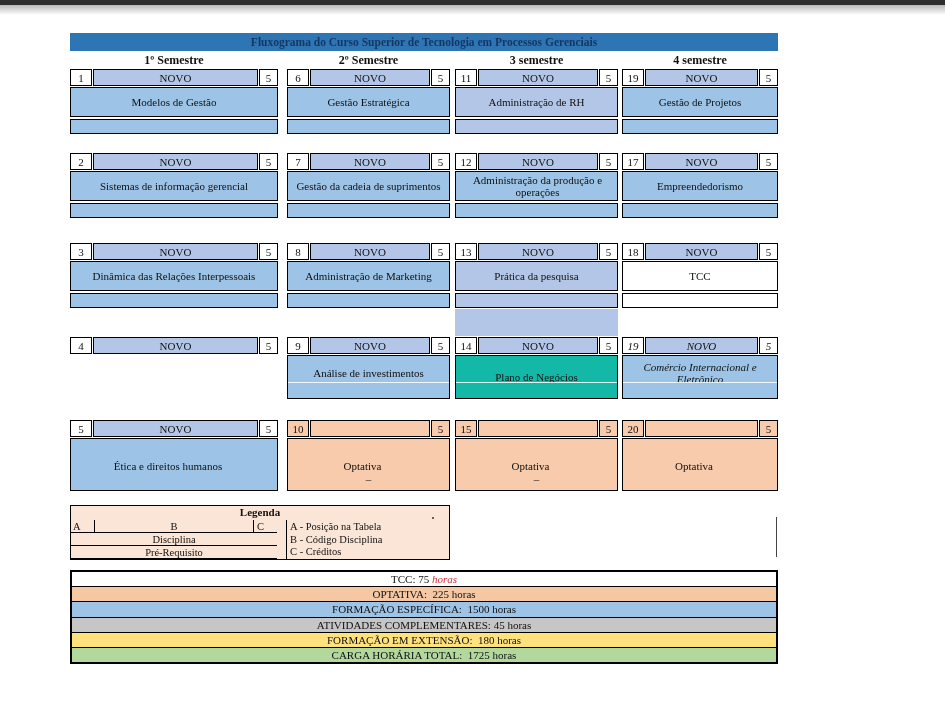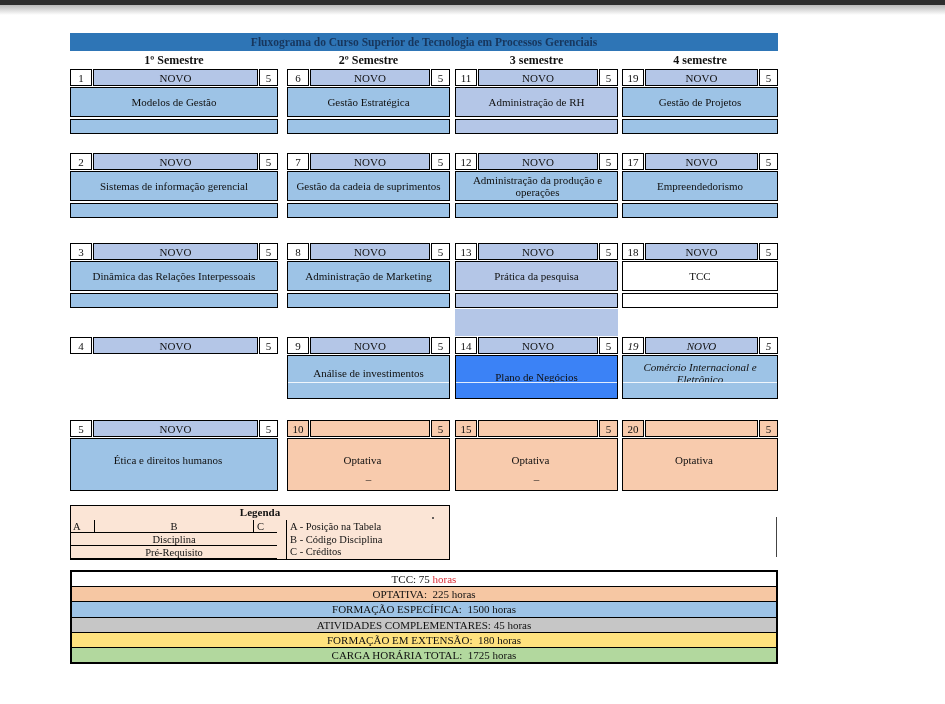--- a/index.html
+++ b/index.html
@@ -39,21 +39,21 @@
     display:flex;align-items:center;justify-content:center;text-align:center;
     font-size:11px;line-height:1.12;position:relative;padding:0 4px;
   }
   .prereq{
     border:1.5px solid #000;box-sizing:border-box;margin-top:2px;height:15px;
     font-size:11px;
   }
   .soft-line{position:absolute;left:0;right:0;height:1px;background:rgba(255,255,255,.85);}
   .dash-slot{position:absolute;left:0;right:0;bottom:5px;text-align:center;font-size:11px;}
   .name-upper{position:absolute;left:0;right:12px;top:0;height:38px;
-    display:flex;align-items:center;justify-content:center;text-align:center;padding:2px 4px;}
+    display:flex;align-items:center;justify-content:center;text-align:center;padding:8px 4px;}
   .highlight{position:absolute;}
   
   .legend{
     position:absolute;left:0;top:472px;width:380px;height:55px;
     border:1px solid #000;box-sizing:border-box;font-size:10.5px;
   }
   .legend-title{height:14px;text-align:center;font-weight:bold;font-size:11px;}
   .legend-flex{display:flex;height:39px;}
   .lmini{width:206px;border-right:0;display:flex;flex-direction:column;}
   .lrow{height:13px;display:flex;align-items:center;border-bottom:1px solid #000;box-sizing:border-box;}
@@ -240,21 +240,21 @@
           <span>Análise de investimentos</span>
           <div class="soft-line" style="top: 62%;"></div>
         </div>
       </div>
       <div class="card" style="left: 385px; top: 304px; width: 163px;">
         <div class="hdr">
           <div class="cell num" style="background: rgb(255, 255, 255);">14</div>
           <div class="cell code" style="background: rgb(180, 198, 231);">NOVO</div>
           <div class="cell cred" style="background: rgb(255, 255, 255);">5</div>
         </div>
-        <div class="cbody" style="background: #3b82f6; height: 44px; ">
+        <div class="cbody" style="background: #14b8a6; height: 44px; ">
           <span>Plano de Negócios</span>
           <div class="soft-line" style="top: 62%;"></div>
         </div>
       </div>
       <div class="card" style="left: 552px; top: 304px; width: 156px; font-style: italic;">
         <div class="hdr">
           <div class="cell num" style="background: rgb(255, 255, 255);">19</div>
           <div class="cell code" style="background: rgb(180, 198, 231);">NOVO</div>
           <div class="cell cred" style="background: rgb(255, 255, 255);">5</div>
         </div>
@@ -324,20 +324,20 @@
         <span>B - Código Disciplina</span>
         <span>C - Créditos</span>
       </div>
     </div>
   </div>
 
   <div class="stray-dot"></div>
   <div class="stray-line"></div>
 
   <div class="summary" id="summary">
-      <div class="sum-row" style="background: rgb(255, 255, 255);"><span>TCC: 75 </span><span style="color: rgb(219, 44, 53);">horas</span></div>
+      <div class="sum-row" style="background: rgb(255, 255, 255);"><span>TCC: 75 </span><span style="color: rgb(219, 44, 53); font-style: italic;">horas</span></div>
       <div class="sum-row" style="background: rgb(246, 199, 163);"><span>OPTATIVA:  225 horas</span></div>
       <div class="sum-row" style="background: rgb(157, 195, 230);"><span>FORMAÇÃO ESPECÍFICA:  1500 horas</span></div>
       <div class="sum-row" style="background: rgb(198, 198, 198);"><span>ATIVIDADES COMPLEMENTARES: 45 horas</span></div>
       <div class="sum-row" style="background: rgb(255, 226, 126);"><span>FORMAÇÃO EM EXTENSÃO:  180 horas</span></div>
       <div class="sum-row" style="background: rgb(178, 216, 158);"><span>CARGA HORÁRIA TOTAL:  1725 horas</span></div>
     </div>
 </div>
 
 </body></html>

